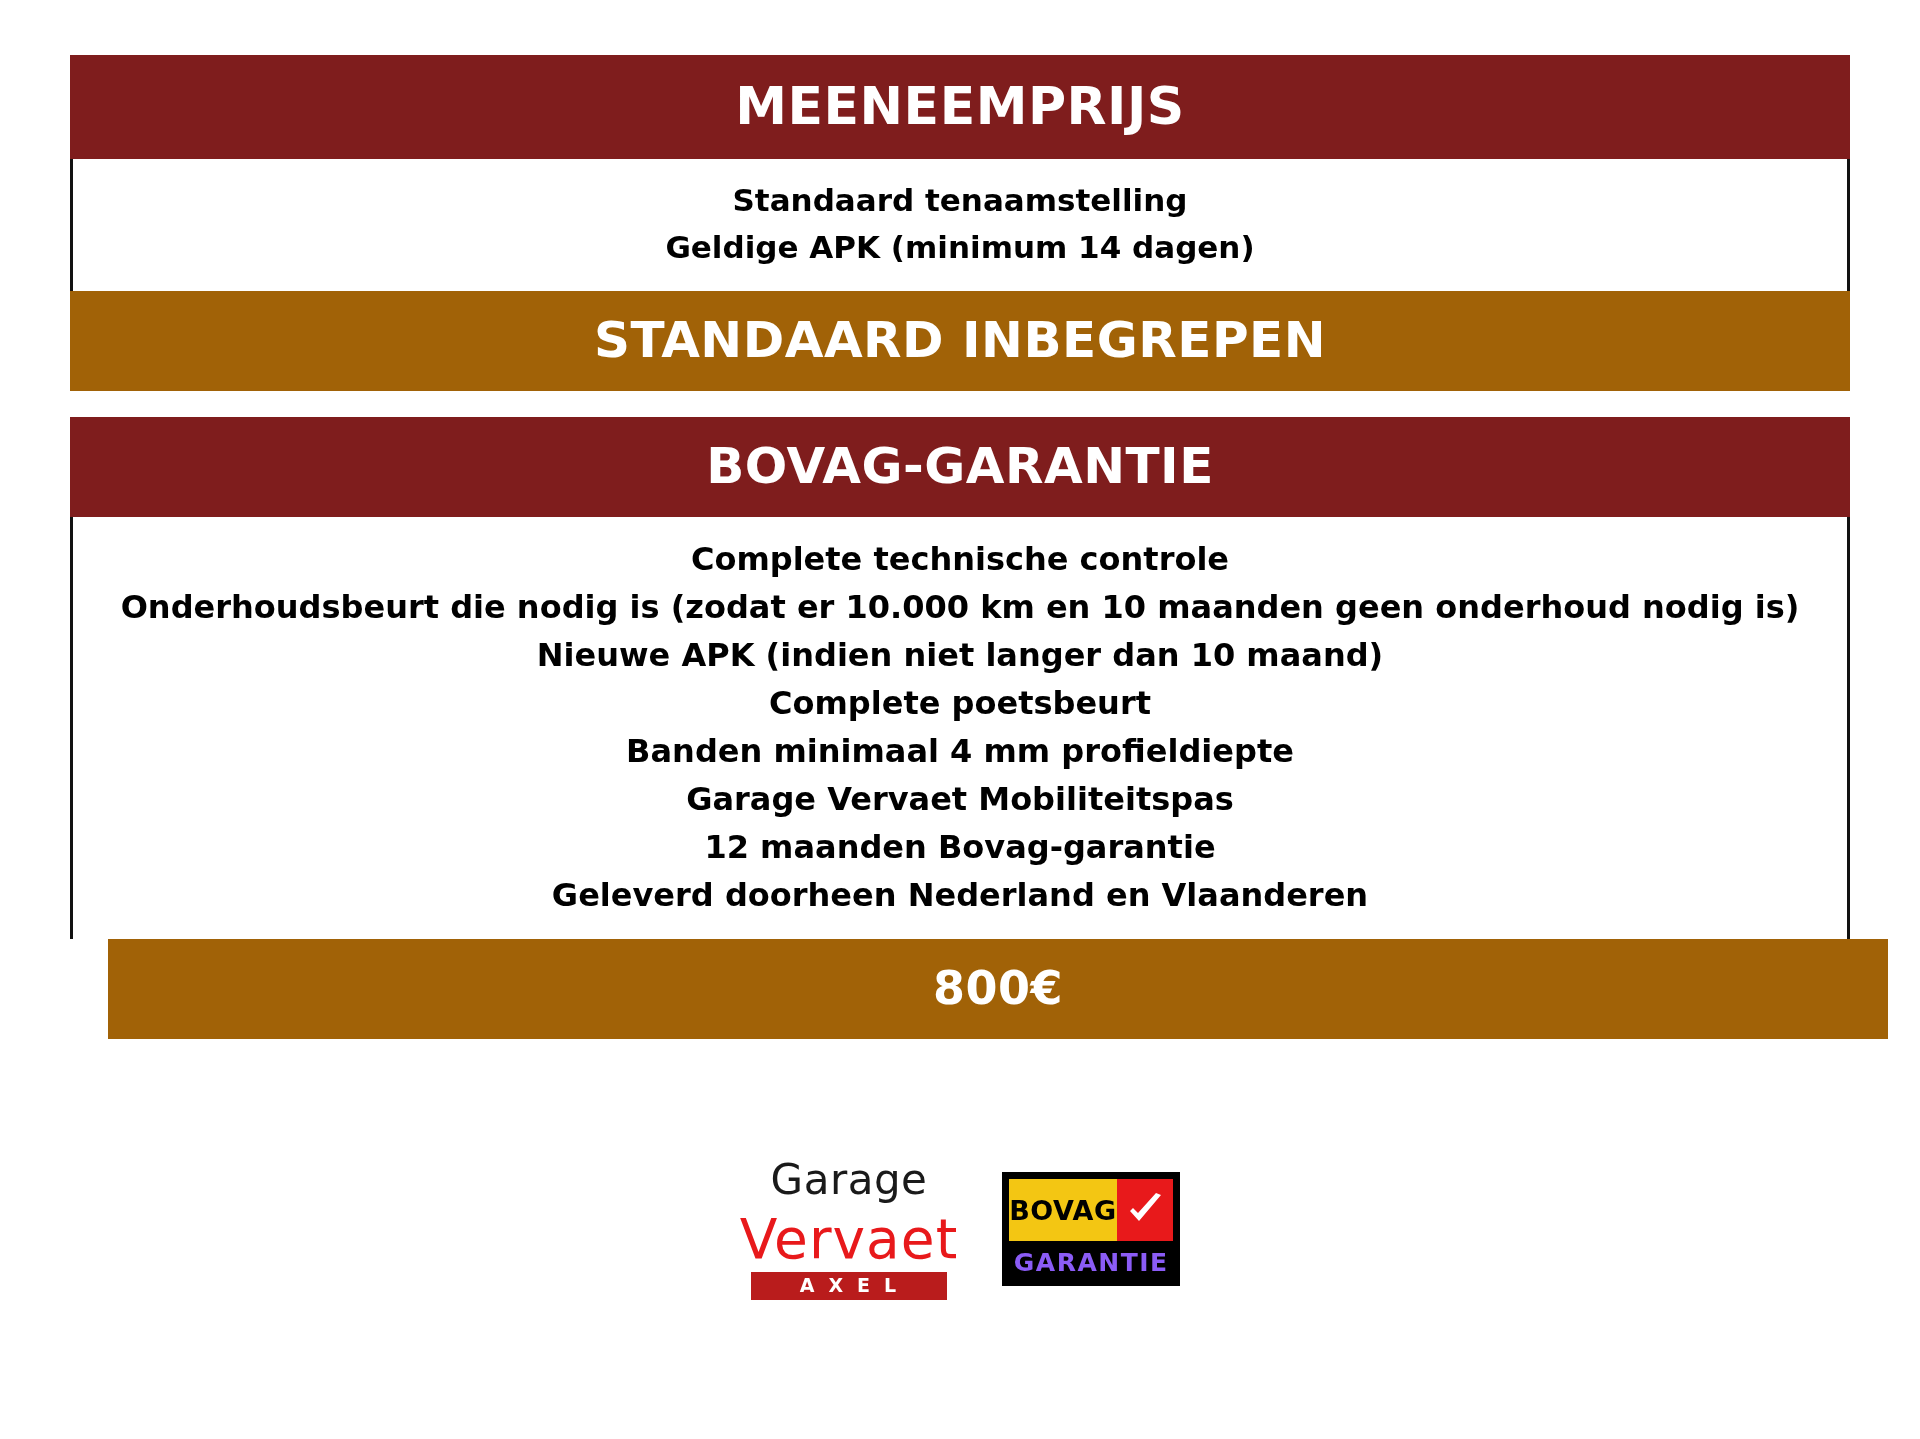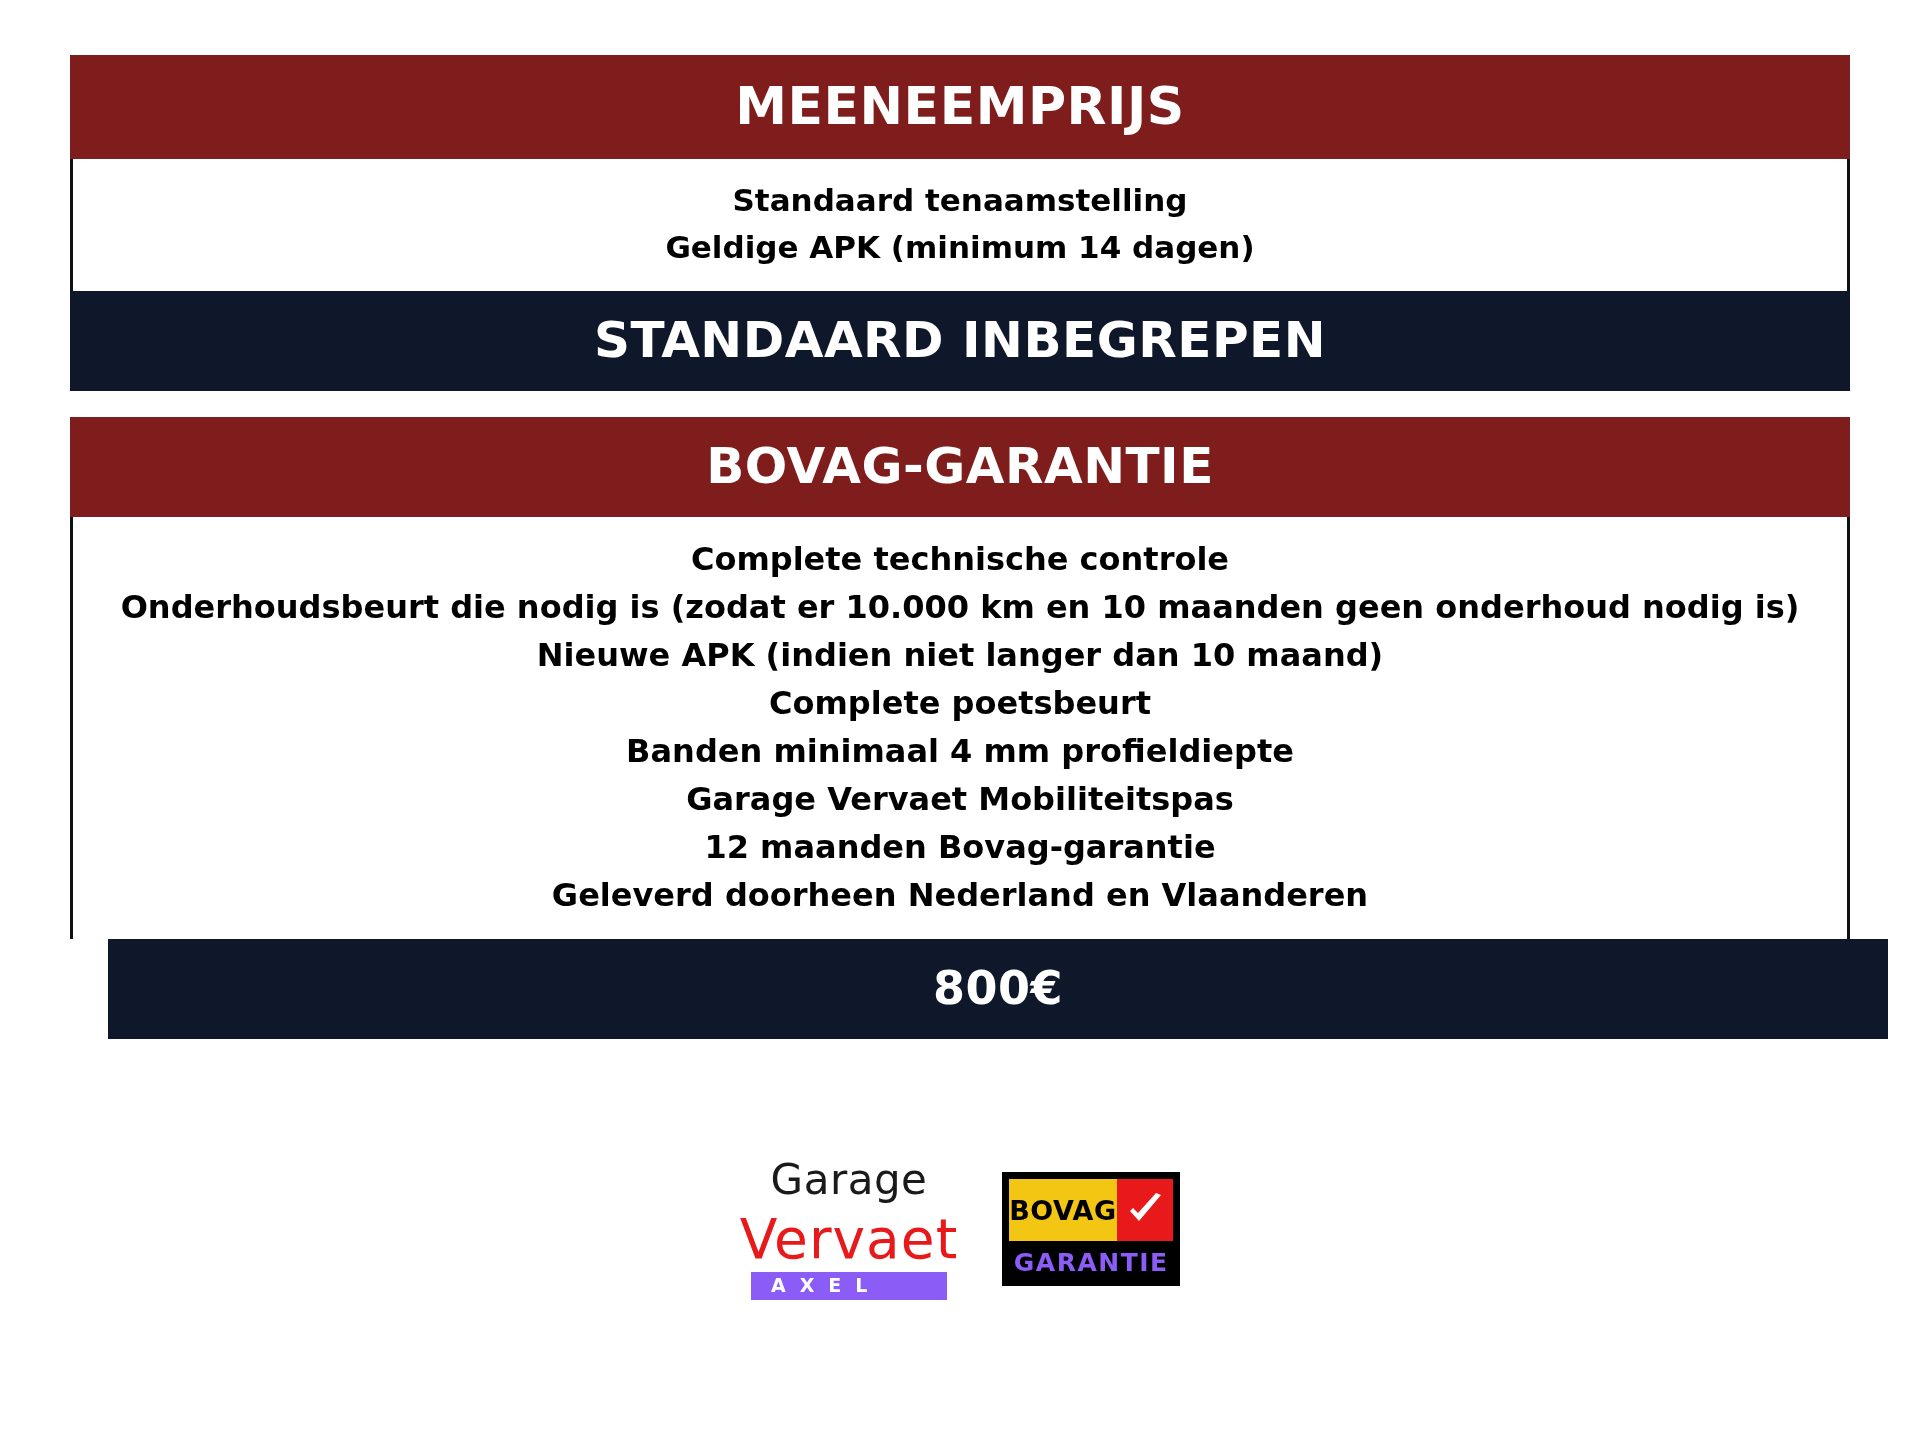--- a/index.html
+++ b/index.html
@@ -29,21 +29,21 @@
     box-sizing: border-box;
   }
   .bar-black {
     background: #7f1d1d;
     color: #ffffff;
     text-align: center;
     font-weight: bold;
     letter-spacing: 0.5px;
   }
   .bar-red {
-    background: #0f172a;
+    background: #a16207;
     color: #ffffff;
     text-align: center;
     font-weight: bold;
     letter-spacing: 0.5px;
   }
   .panel-white {
     background: #ffffff;
     border-left: 3px solid #111;
     border-right: 3px solid #111;
     text-align: center;
@@ -110,28 +110,29 @@
   }
   .vervaet-word {
     font-size: 55px;
     font-weight: normal;
     color: #e8191b;
     letter-spacing: 1px;
     margin-top: 11px;
   }
   .axel-bar {
     margin-top: 5px;
-    background: #8b5cf6;
+    background: #b91c1c;
     color: #ffffff;
     font-size: 19px;
     font-weight: bold;
     letter-spacing: 14px;
     padding: 4px 8px 5px 20px;
     width: 196px;
     box-sizing: border-box;
+    text-align: center;
   }
 
   .bovag-logo {
     width: 178px;
     background: #000000;
     padding: 7px;
     box-sizing: border-box;
   }
   .bovag-top {
     display: flex;

